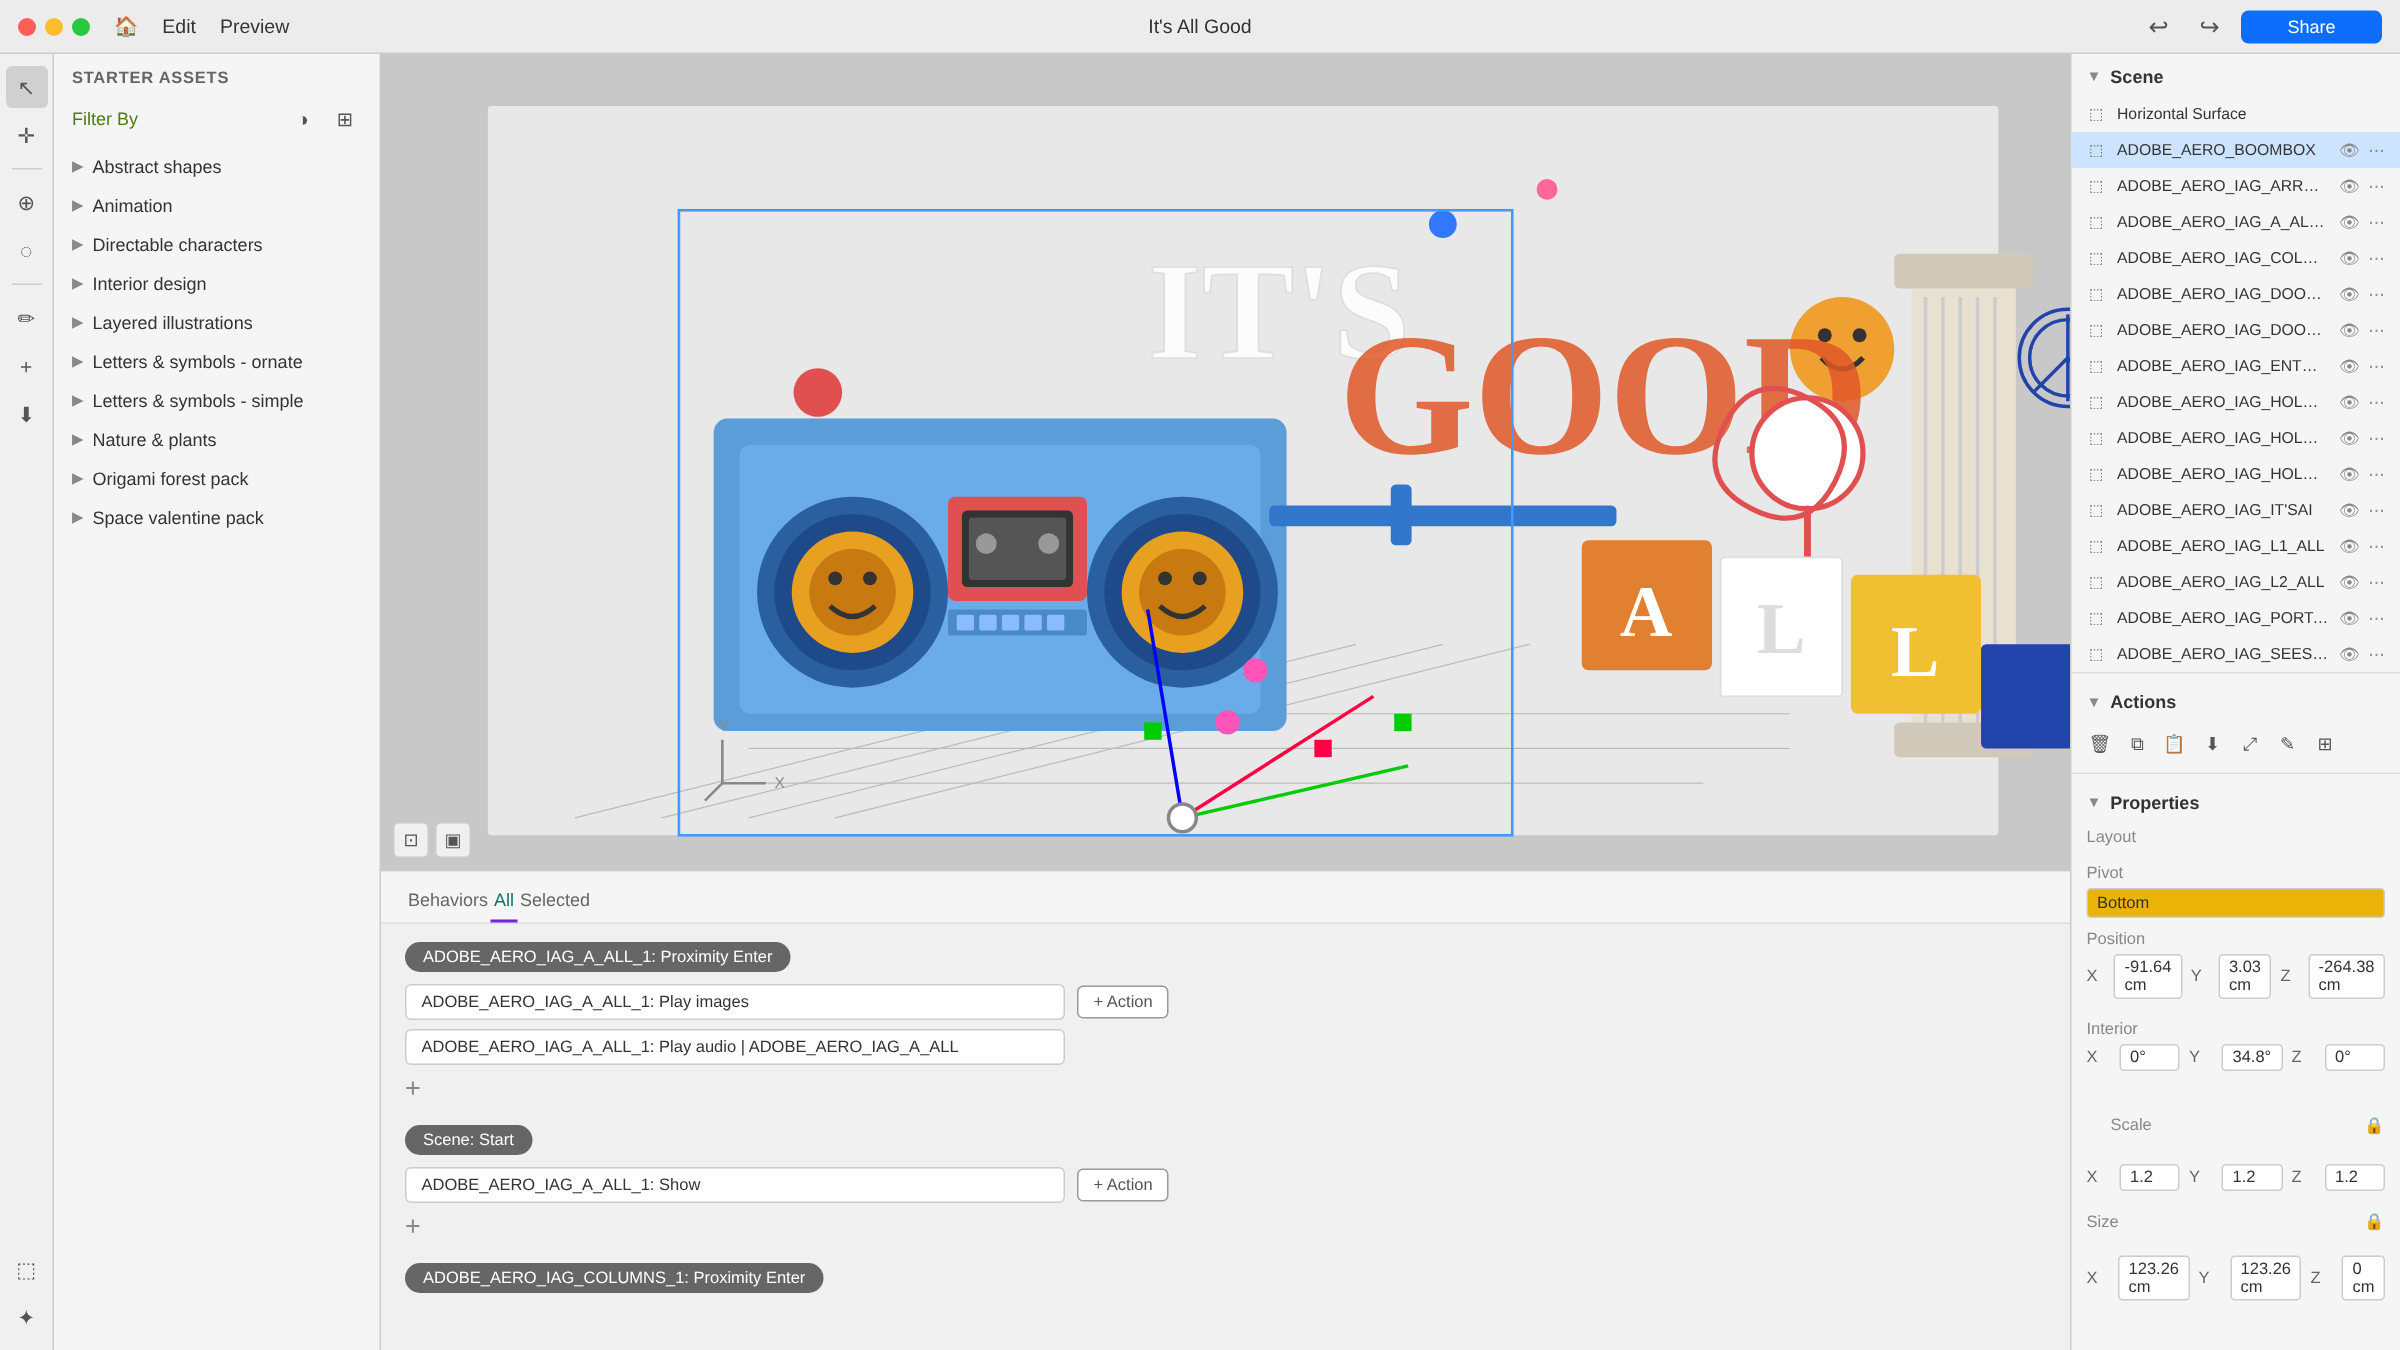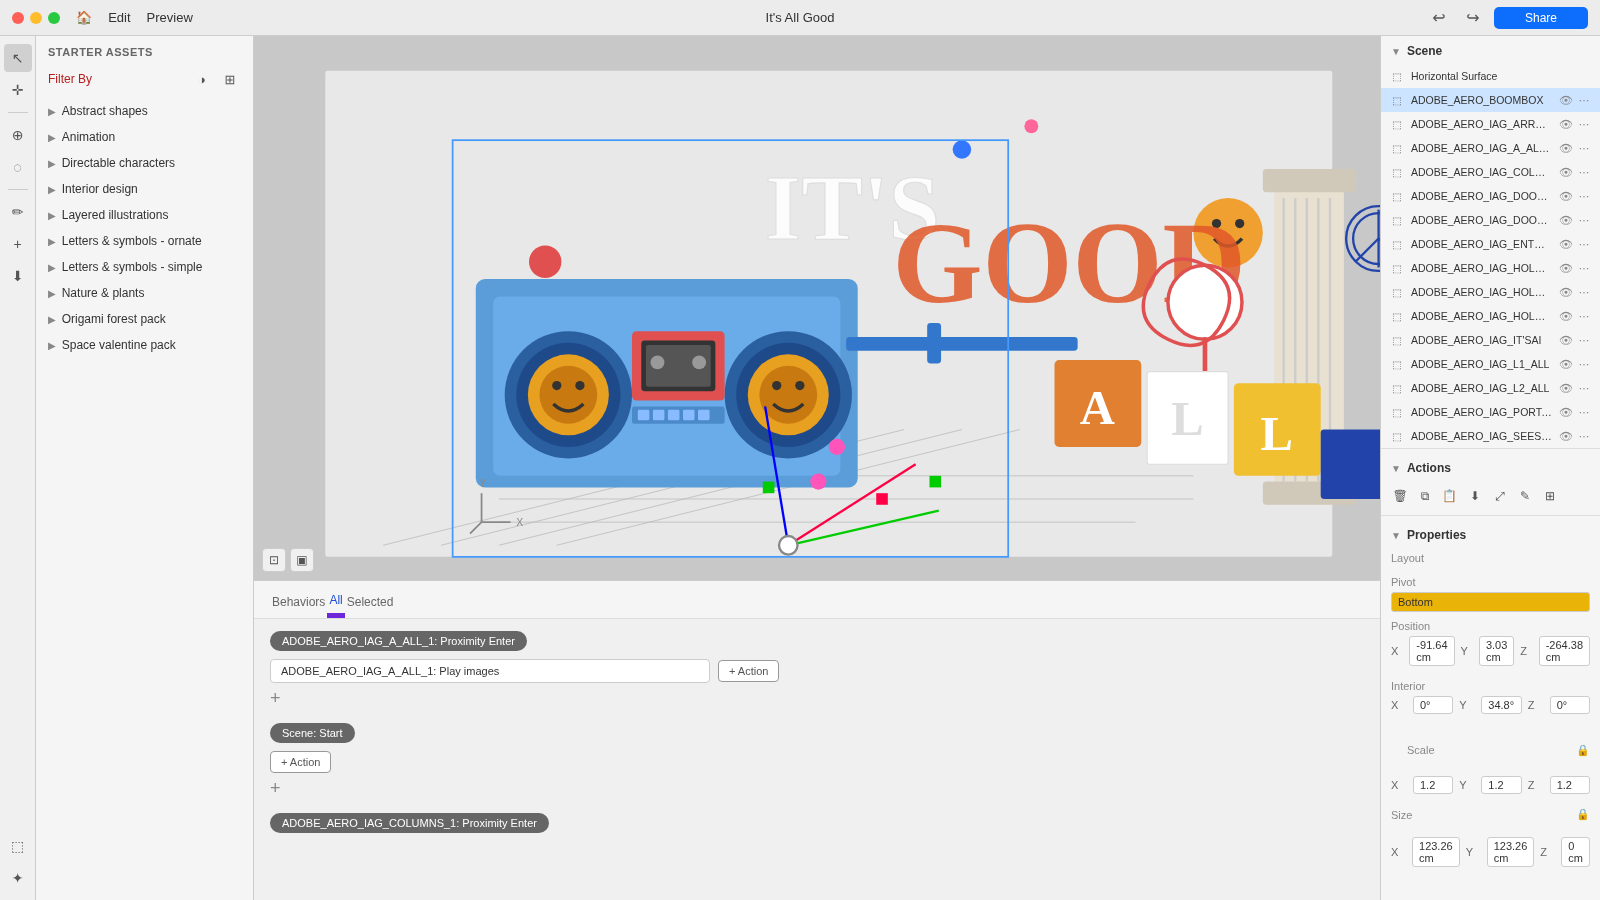--- a/index.html
+++ b/index.html
@@ -70,21 +70,21 @@
       color: #666;
       letter-spacing: 0.5px;
       text-transform: uppercase;
     }
     .filter-bar {
       display: flex;
       align-items: center;
       padding: 4px 12px 8px;
       gap: 6px;
     }
-    .filter-label { font-size: 12px; color: #b91c1c; flex: 1; }
+    .filter-label { font-size: 12px; color: #4d7c0f; flex: 1; }
     .filter-icon-btn { width: 22px; height: 22px; border: none; background: transparent; cursor: pointer; color: #555; display: flex; align-items: center; justify-content: center; font-size: 13px; border-radius: 3px; }
     .assets-list { flex: 1; overflow-y: auto; }
     .assets-list::-webkit-scrollbar { width: 6px; }
     .assets-list::-webkit-scrollbar-thumb { background: #ccc; border-radius: 3px; }
     .asset-category {
       padding: 6px 12px;
       display: flex;
       align-items: center;
       gap: 6px;
       cursor: pointer;
@@ -121,21 +121,21 @@
       border-bottom: 1px solid #ddd;
       background: #f5f5f5;
     }
     .behavior-tab {
       font-size: 12px;
       padding: 4px 2px 6px;
       cursor: pointer;
       color: #666;
       border-bottom: 2px solid transparent;
     }
-    .behavior-tab.active { color: #1d4ed8; border-bottom: 5px solid #6d28d9; }
+    .behavior-tab.active { color: #0f766e; border-bottom: 2px solid #6d28d9; }
     .behaviors-content { padding: 12px 16px; }
     .behavior-group { margin-bottom: 16px; }
     .behavior-trigger {
       display: inline-block;
       background: #666;
       color: white;
       border-radius: 12px;
       padding: 4px 12px;
       font-size: 11px;
       margin-bottom: 8px;
@@ -506,26 +506,30 @@
         <div class="behavior-tab">Selected</div>
       </div>
       <div class="behaviors-content">
 
         <div class="behavior-group">
           <div class="behavior-trigger">ADOBE_AERO_IAG_A_ALL_1: Proximity Enter</div>
           <div class="behavior-action-row">
             <div class="behavior-action-box">ADOBE_AERO_IAG_A_ALL_1: Play images</div>
             <button class="add-action-btn">+ Action</button>
           </div>
+          <div class="behavior-action-row">
+            <div class="behavior-action-box">ADOBE_AERO_IAG_A_ALL_1: Play audio | ADOBE_AERO_IAG_A_ALL</div>
+          </div>
           <button class="add-more-btn">+</button>
         </div>
 
         <div class="behavior-group">
           <div class="behavior-trigger">Scene: Start</div>
           <div class="behavior-action-row">
+            <div class="behavior-action-box">ADOBE_AERO_IAG_A_ALL_1: Show</div>
             <button class="add-action-btn">+ Action</button>
           </div>
           <button class="add-more-btn">+</button>
         </div>
 
         <div class="behavior-group">
           <div class="behavior-trigger">ADOBE_AERO_IAG_COLUMNS_1: Proximity Enter</div>
         </div>
       </div>
     </div>

